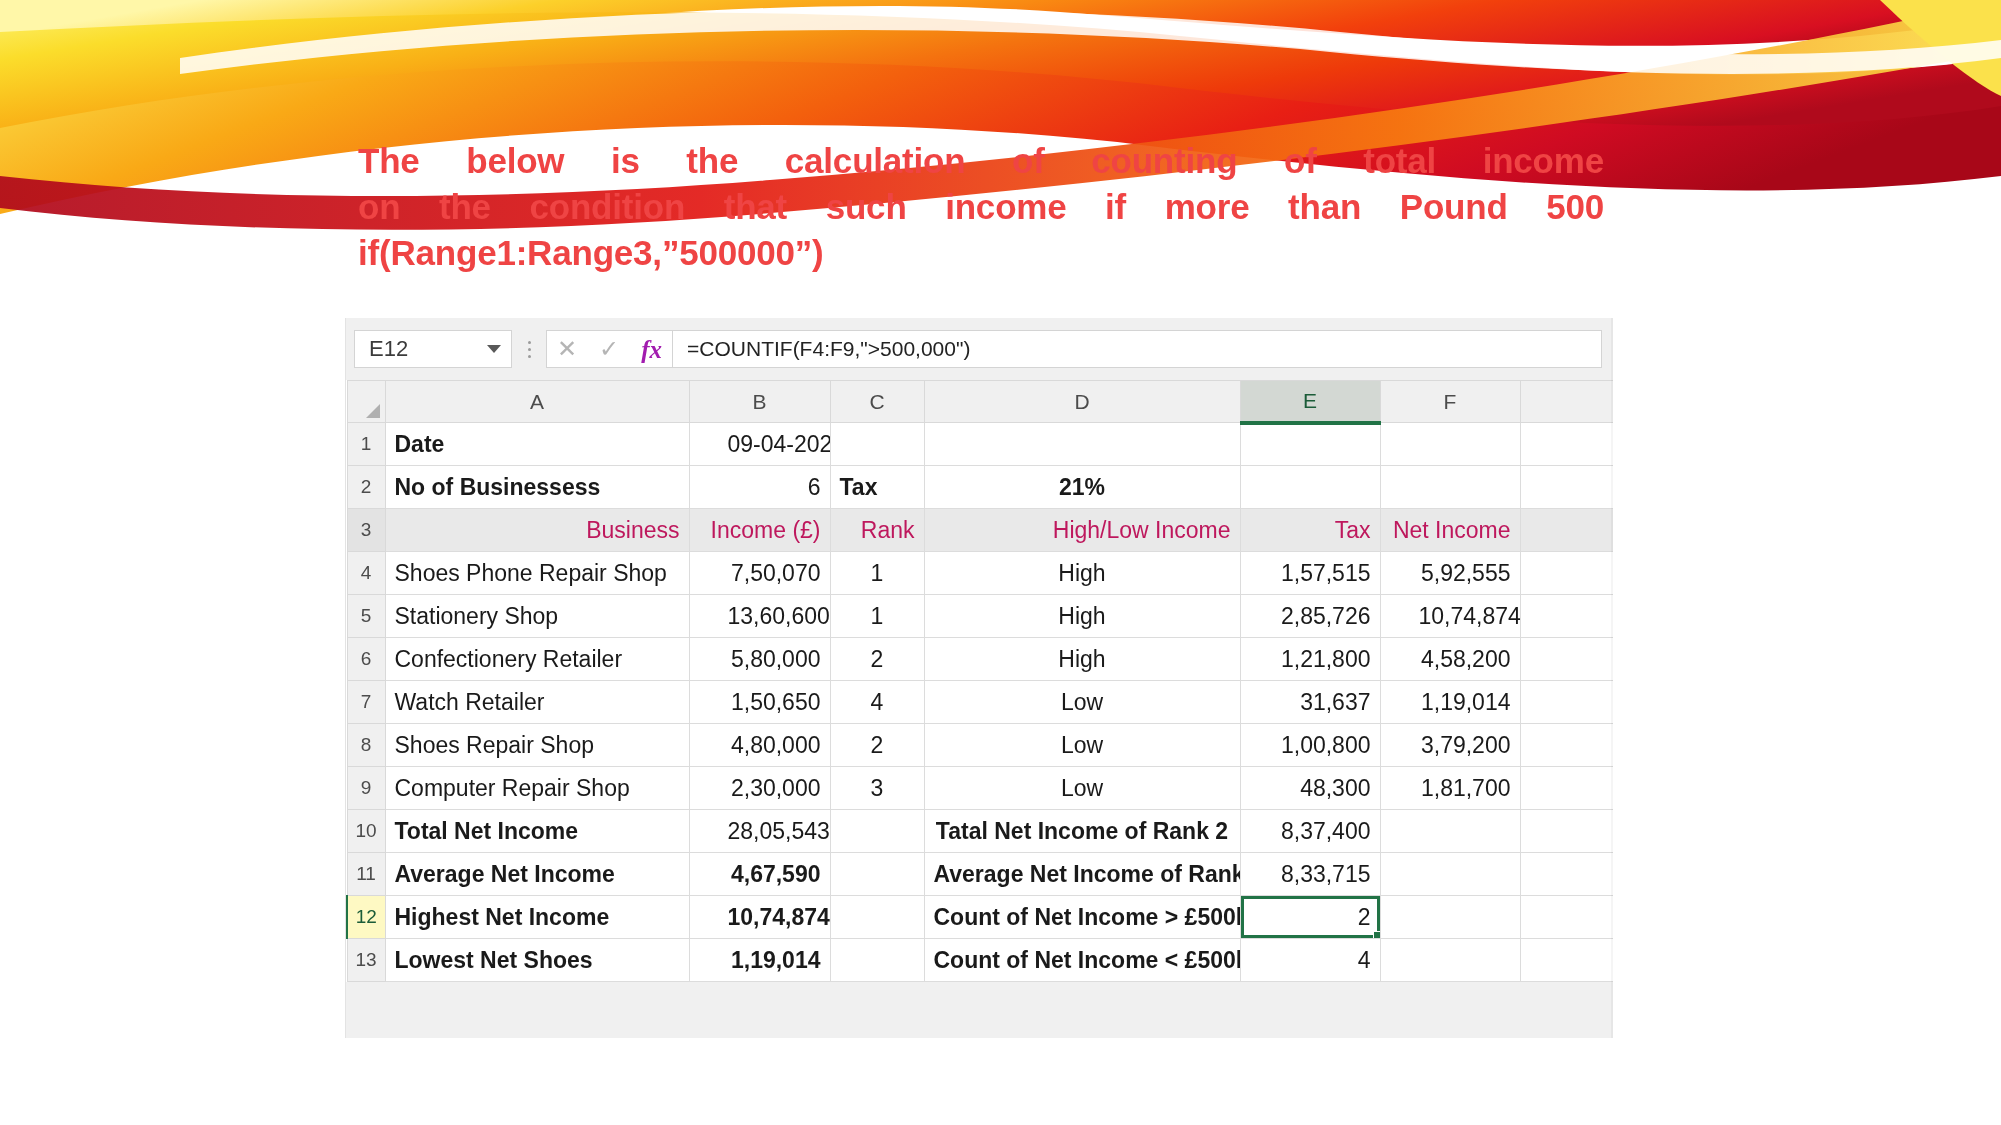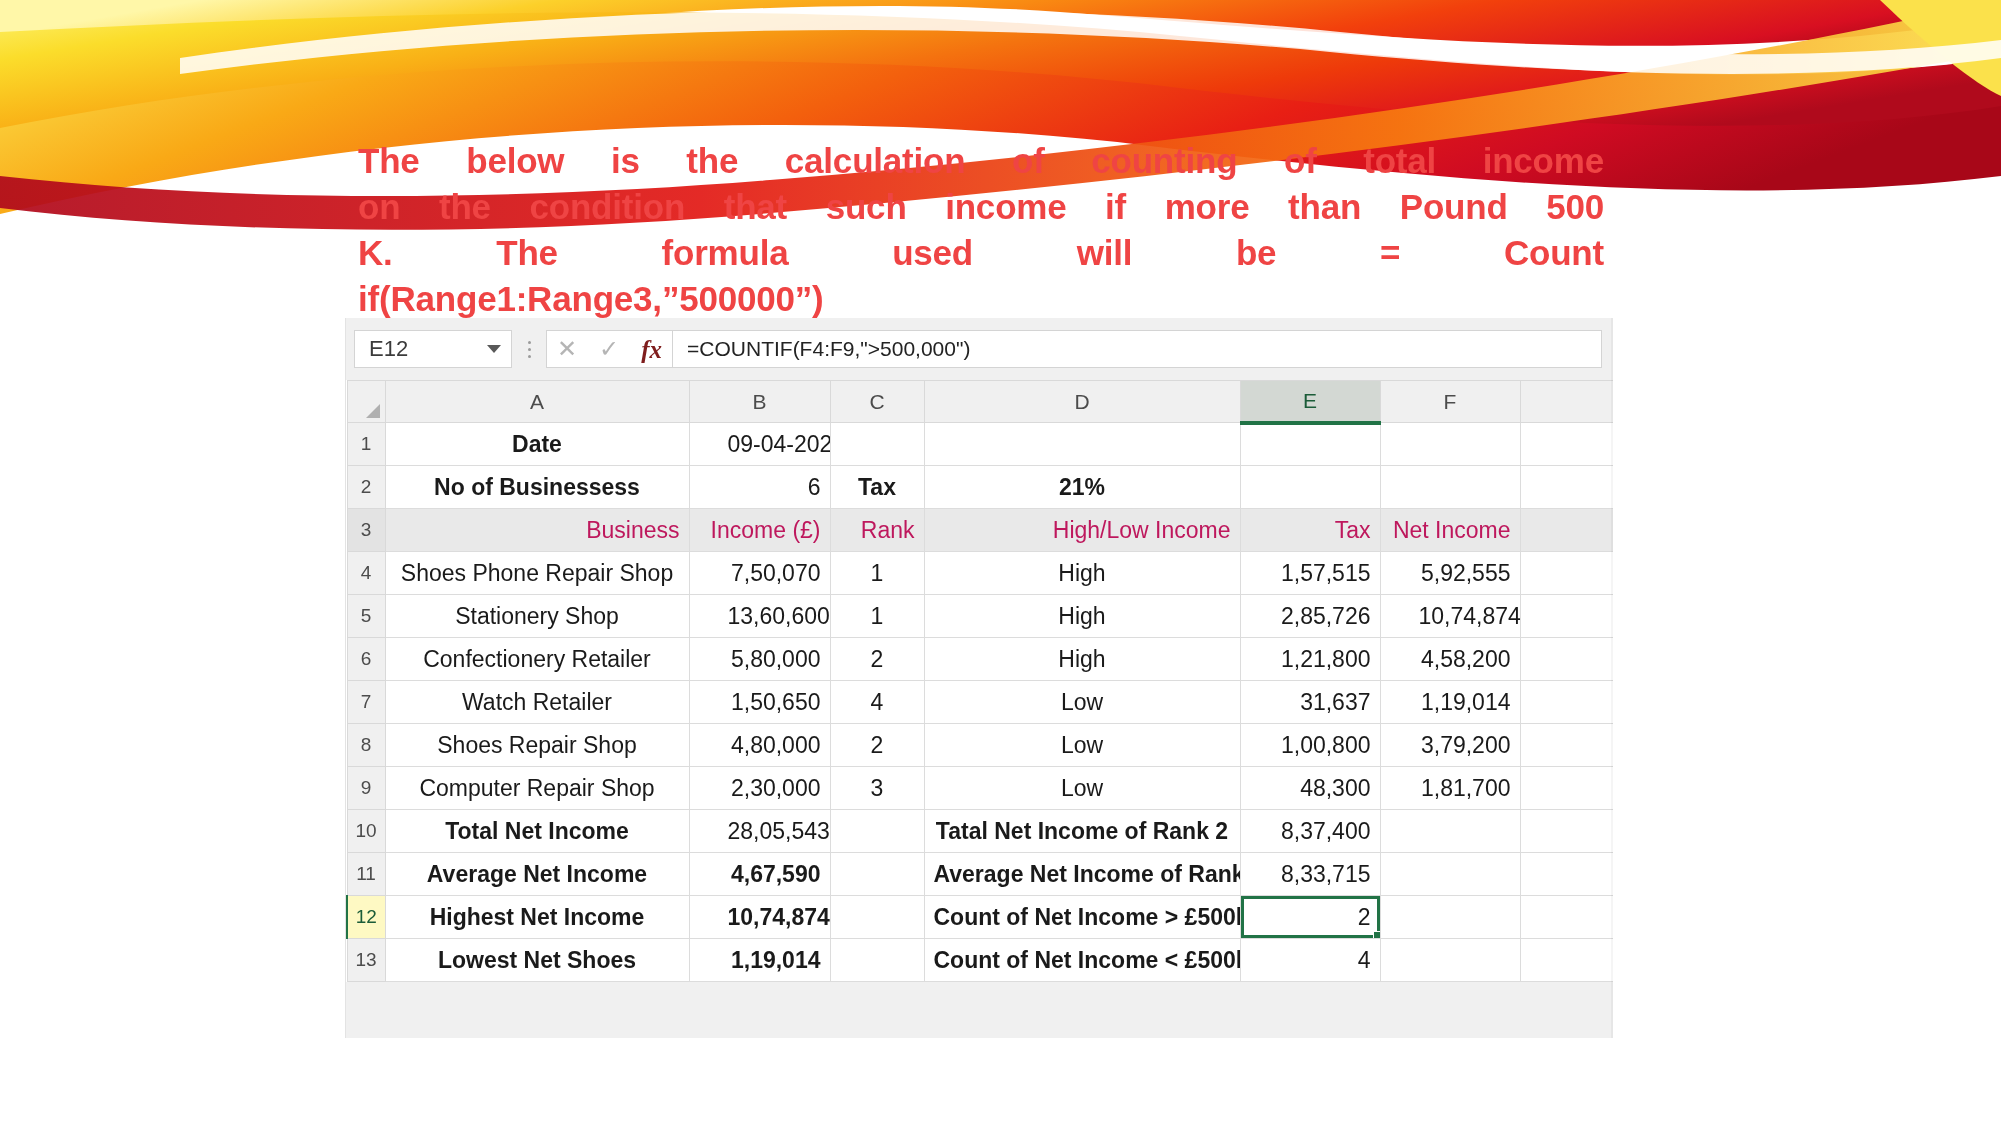--- a/index.html
+++ b/index.html
@@ -89,21 +89,21 @@
   .fbtns {
     height: 38px;
     background: #ffffff;
     border: 1px solid #d4d4d4;
     display: flex; align-items: center;
     margin-left: 6px;
     padding: 0 10px;
     gap: 22px;
   }
   .fbtn { font-size: 24px; color: #b5b5b5; line-height: 1; }
-  .fbtn.fx { color: #7f1d1d; font-style: italic; font-family: "Liberation Serif", serif; font-size: 25px; font-weight: bold;}
+  .fbtn.fx { color: #a21caf; font-style: italic; font-family: "Liberation Serif", serif; font-size: 25px; font-weight: bold;}
   #formula-input {
     flex: 1;
     height: 38px;
     background: #ffffff;
     border: 1px solid #d4d4d4;
     border-left: none;
     display: flex; align-items: center;
     padding-left: 14px;
     font-size: 21px;
     color: #232323;
@@ -159,21 +159,21 @@
 
   td.cell {
     border: 1px solid #dcdcdc;
     height: 43px;
     font-size: 23px;
     color: #1a1a1a;
     padding: 0 9px;
     white-space: nowrap;
     overflow: hidden;
   }
-  td.cell.l { text-align: center; }
+  td.cell.l { text-align: left; }
   td.cell.r { text-align: right; padding-left: 38px; }
   td.cell.c { text-align: center; }
   td.cell.b { font-weight: bold; }
   tr.hdr-row td.cell {
     background: #e9e9e9;
     color: #be185d;
     text-align: right;
   }
   tr.hdr-row td.rowhdr { background: #e3e3e3; }
   td.cell.empty { }
@@ -253,21 +253,20 @@
 
     <path d="M1880,0 C1930,48 1975,84 2001,96 L2001,0 Z" fill="#fbe14b"></path>
 
     <path d="M180,74 C560,22 980,18 1330,52 C1600,78 1820,82 2001,58 L2001,40
              C1820,62 1600,58 1340,32 C980,-4 560,2 180,58 Z" fill="#ffffff" opacity="0.85"></path>
   </svg>
 
   <div id="title-block">
     <div>The below is the calculation of counting of total income</div>
     <div>on the condition that such income if more than Pound 500</div>
-    <div>K. The formula used will be =   Count</div>
     <div class="last-line">if(Range1:Range3,”500000”)</div>
   </div>
 
   <div id="excel">
 
     <div id="formula-row">
       <div class="namebox">
         <span class="nb-text">E12</span>
         <span class="nb-caret"></span>
       </div>

